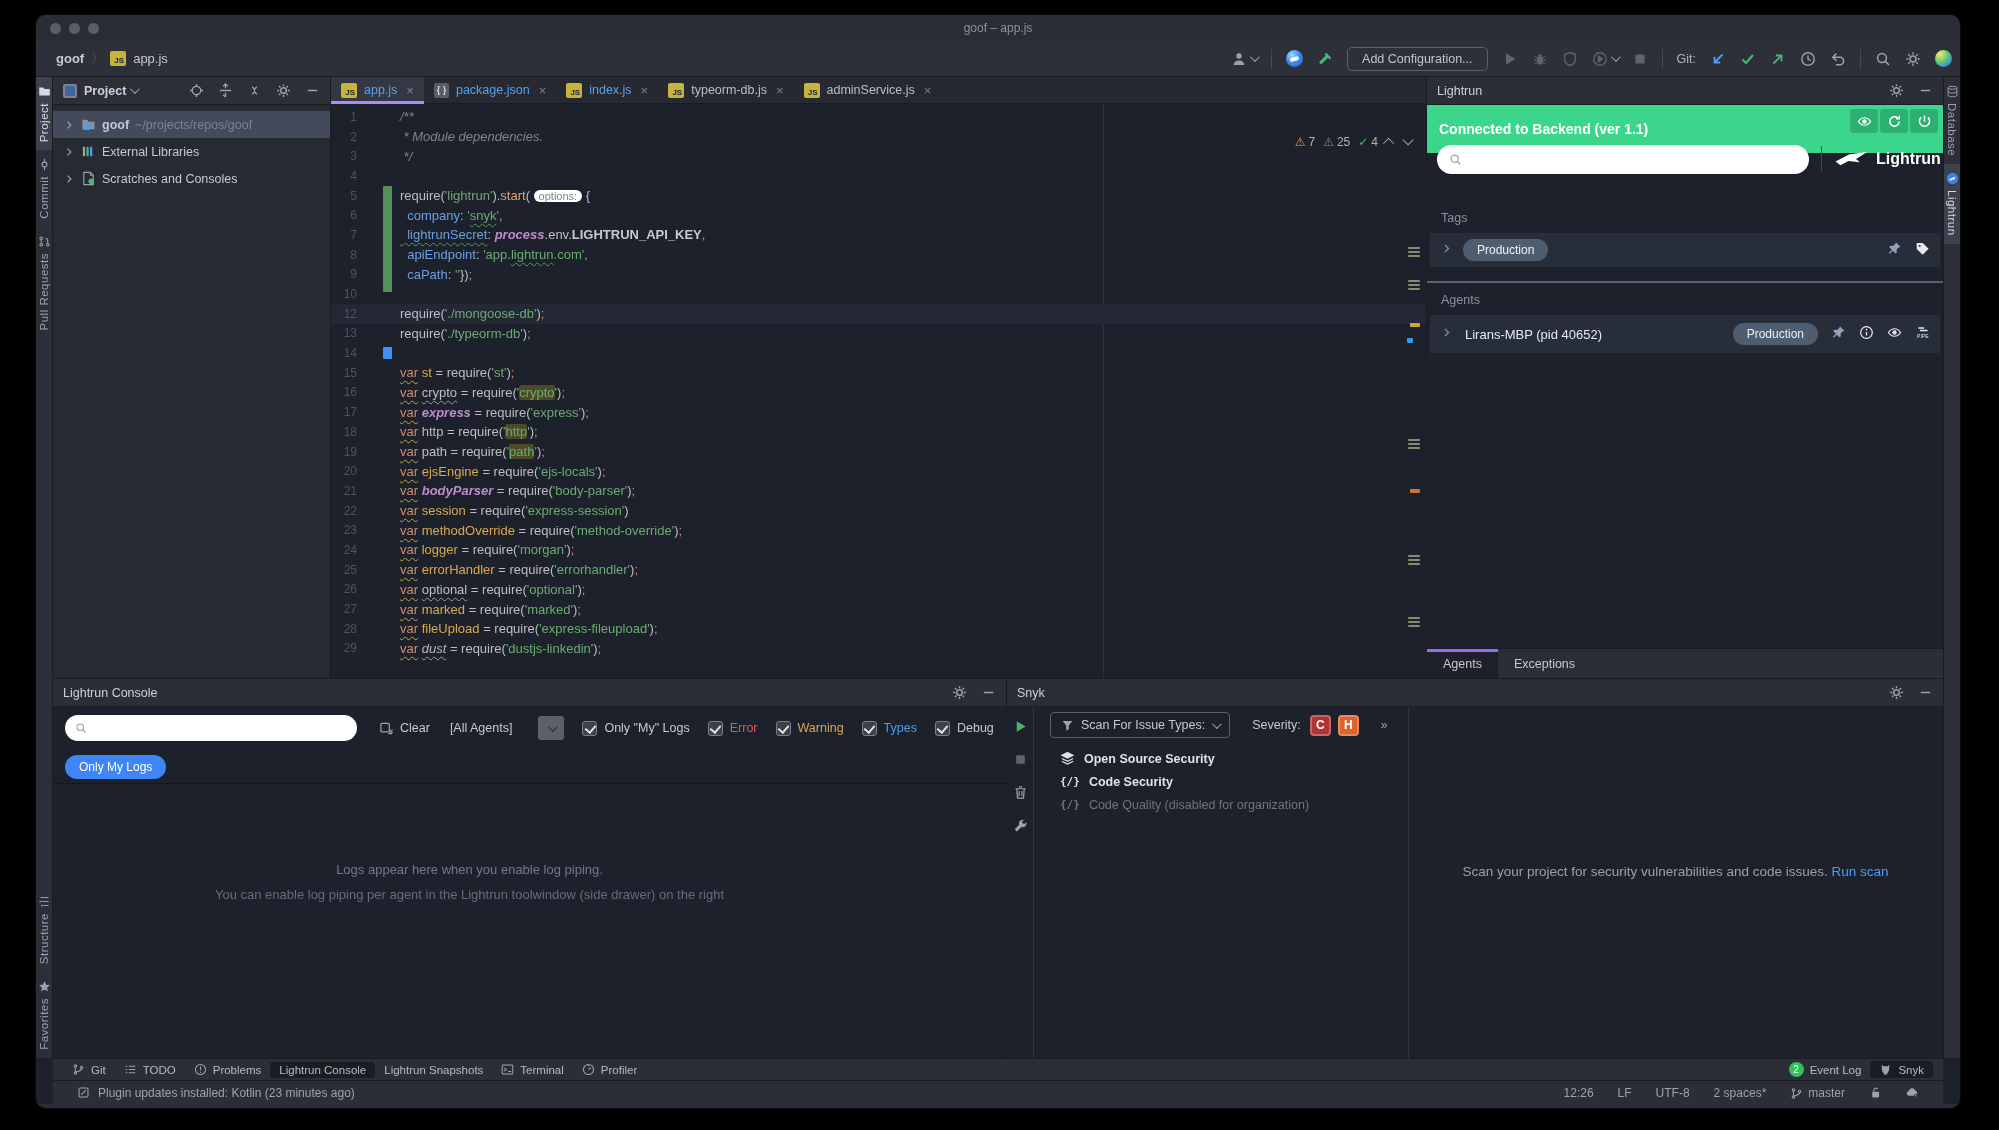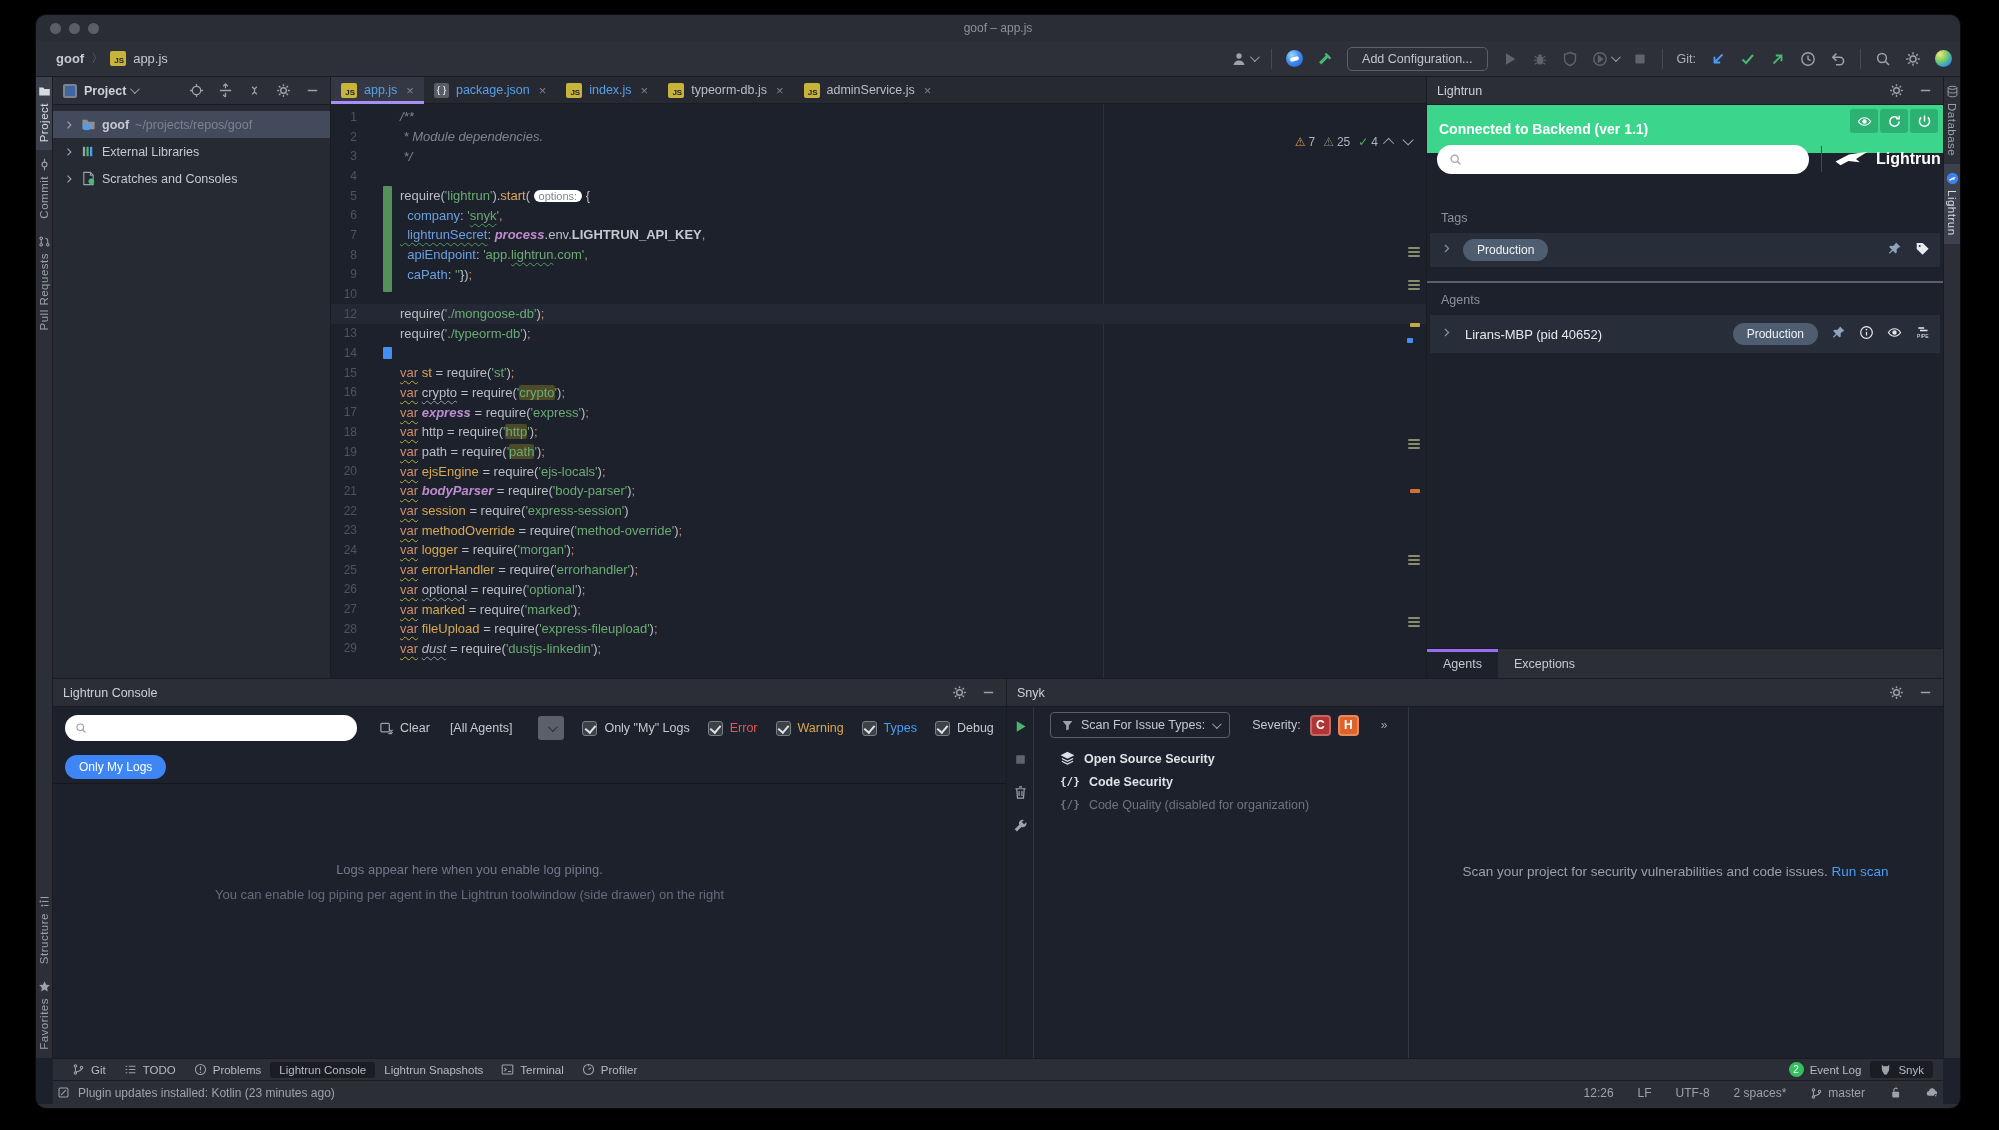--- a/index.html
+++ b/index.html
@@ -171,21 +171,21 @@
 
   
   #twbar{position:absolute;left:17px;right:17px;bottom:28px;height:22px;background:#2b2e36;border-top:1px solid #1a1c22;display:flex;align-items:center;padding:0 10px;}
   .twitem{display:flex;align-items:center;gap:6px;color:#b6bac2;font-size:11.5px;padding:2px 9px;border-radius:3px;}
   .twitem svg{width:13px;height:13px;color:#9da1aa;}
   .twitem.active{background:#1b1d23;}
   #twspacer{flex:1;}
   .badge2{min-width:15px;height:15px;border-radius:8px;background:#35c05e;color:#fff;font-size:10px;display:flex;align-items:center;justify-content:center;padding:0 3px;}
 
   
-  #statusbar{position:absolute;left:17px;right:17px;bottom:4px;height:24px;background:#2b2e36;border-top:1px solid #1a1c22;display:flex;align-items:center;padding:0 4px;font-size:12px;color:#9da2ab;}
+  #statusbar{position:absolute;left:17px;right:17px;bottom:4px;height:24px;background:#2b2e36;border-top:1px solid #1a1c22;display:flex;align-items:center;padding:0 24px;font-size:12px;color:#9da2ab;}
   #sbmsg{display:flex;align-items:center;gap:8px;}
   #sbmsg svg{width:13px;height:13px;}
   #sb-right{margin-left:auto;display:flex;align-items:center;gap:24px;}
   .sbit{display:flex;align-items:flex-end;gap:5px;}
   .sbit svg{width:13px;height:13px;}
   #winbottom{position:absolute;left:0;right:0;bottom:0;height:4px;background:#2b2e36;}
 </style>
 </head>
 <body>
 

